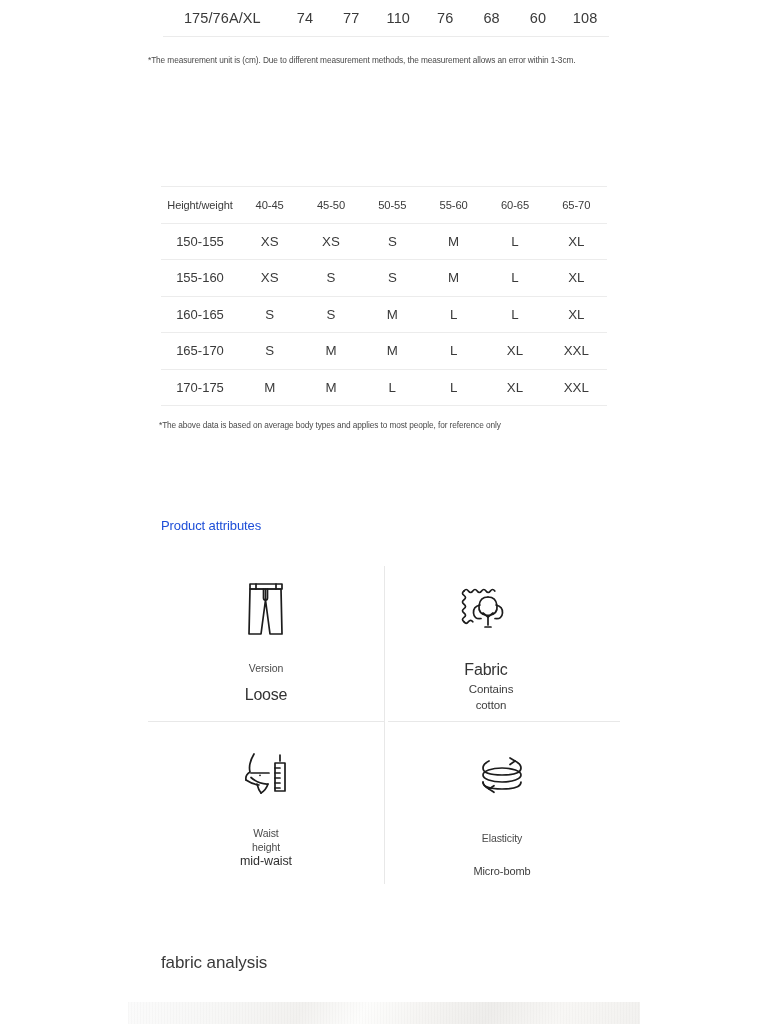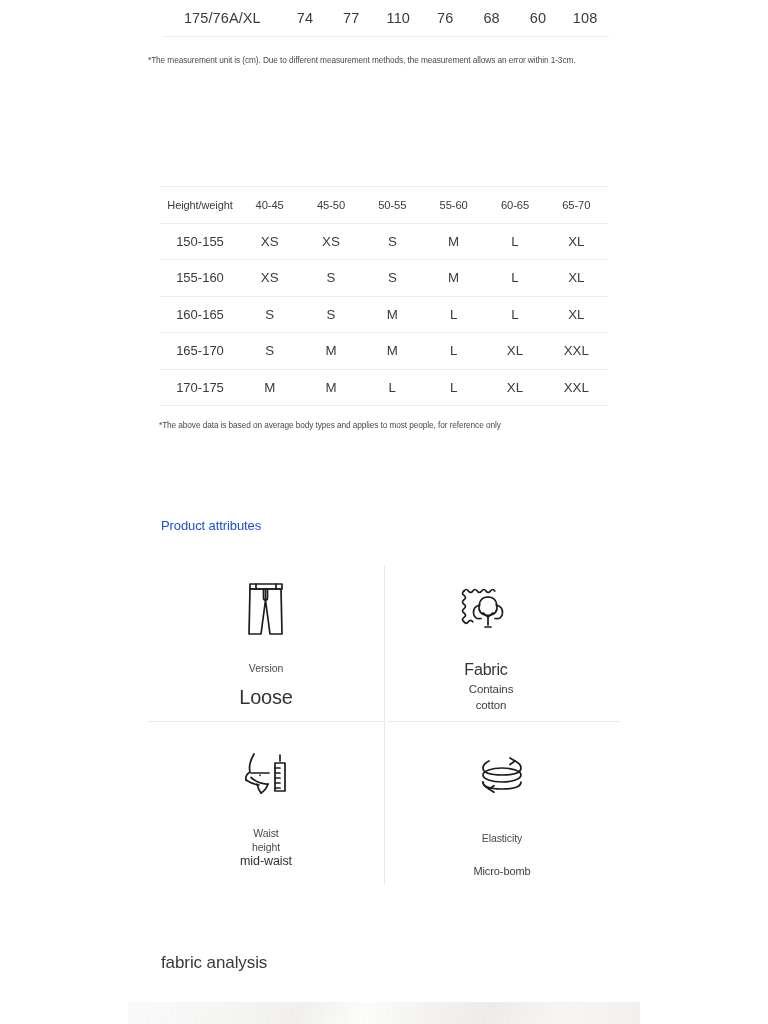--- a/index.html
+++ b/index.html
@@ -175,21 +175,21 @@
   .cell .icon-wrap svg { display: block; }
 
   .lab-small {
     font-size: 10.5px;
     color: #4a4a4a;
     line-height: 14px;
     margin-top: 17px;
     letter-spacing: -0.1px;
   }
   .lab-big {
-    font-size: 20px;
+    font-size: 16px;
     color: #333333;
     margin-top: 11px;
     letter-spacing: -0.2px;
   }
   .lab-med {
     font-size: 11.5px;
     color: #3d3d3d;
     line-height: 15px;
     margin-top: 4px;
     letter-spacing: -0.1px;

